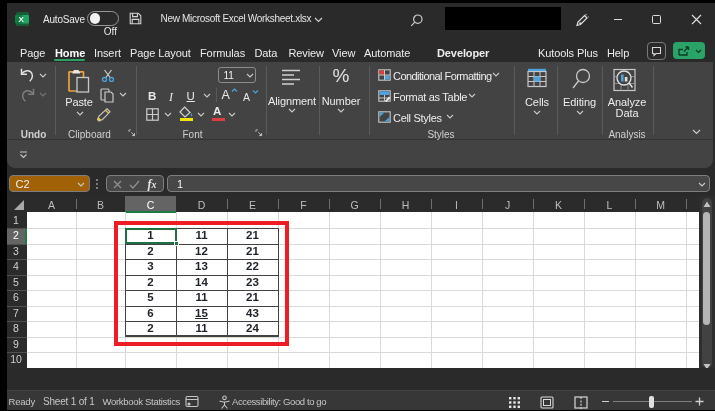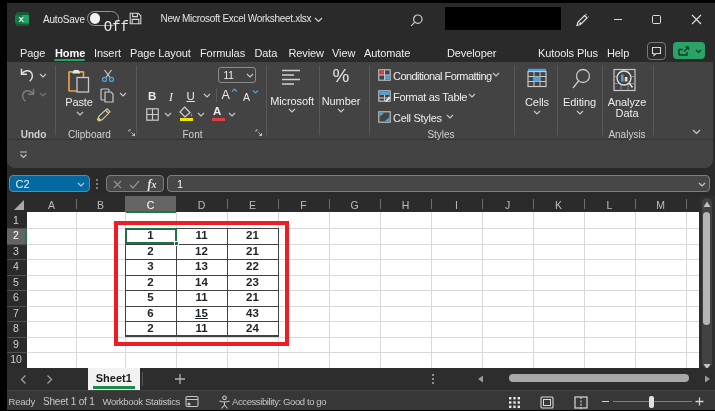--- a/index.html
+++ b/index.html
@@ -24,21 +24,21 @@
     <svg class="abs" style="left:8px;top:8.5px;" width="14" height="14" viewBox="0 0 14 14">
       <rect x="1" y="0" width="13" height="14" rx="1.5" fill="#185c37"></rect>
       <rect x="4" y="3" width="10" height="8.5" rx="1" fill="#21a366"></rect>
       <rect x="0" y="3" width="7.5" height="8.5" rx="1" fill="#107c41"></rect>
       <text x="3.4" y="10.2" font-size="8" font-weight="bold" fill="#fff" font-family="Liberation Sans">X</text>
     </svg>
     <div class="abs" style="left:36px;top:10.6px;color:#eaeaea;font-size:10px;letter-spacing:-0.2px;">AutoSave</div>
 
     <div class="abs" style="left:80px;top:8.2px;width:32px;height:15px;border:1px solid #969696;border-radius:8px;">
       <div class="abs" style="left:1.6px;top:1.3px;width:10.4px;height:10.4px;border-radius:50%;background:#f2f2f2;"></div>
-      <div class="abs" style="left:15.8px;top:7px;color:#e8e8e8;font-size:14px;font-family:Liberation Mono, monospace;">Off</div>
+      <div class="abs" style="left:15.8px;top:14px;color:#e8e8e8;font-size:10px;">Off</div>
     </div>
 
     <svg class="abs" style="left:122px;top:9px;" width="13" height="13" viewBox="0 0 13 13">
       <path d="M1.2 1.2 h8 l2.6 2.6 v8 h-10.6 z" fill="none" stroke="#d4d4d4" stroke-width="1.1"></path>
       <path d="M3.6 1.2 v3.4 h4.8 v-3.4" fill="none" stroke="#d4d4d4" stroke-width="1.1"></path>
       <path d="M3.2 11.8 v-4.4 h6.6 v4.4" fill="none" stroke="#d4d4d4" stroke-width="1.1"></path>
     </svg>
     <div class="abs" style="left:153.5px;top:10px;color:#e4e4e4;font-size:10px;letter-spacing:-0.3px;white-space:nowrap;">New Microsoft Excel Worksheet.xlsx</div>
     <svg class="abs" style="left:307px;top:13.5px;" width="9" height="6" viewBox="0 0 9 6">
       <path d="M1 1 L4.5 4.5 L8 1" fill="none" stroke="#cfcfcf" stroke-width="1.2"></path>
@@ -67,21 +67,21 @@
     <div class="abs wtxt" style="left:13px;top:9px;">Page</div>
     <div class="abs wtxt" style="left:48px;top:9px;font-weight:bold;color:#fff;">Home</div>
     <div class="abs" style="left:46.5px;top:21px;width:31px;height:2.4px;background:#2ba164;border-radius:1px;"></div>
     <div class="abs wtxt" style="left:87px;top:9px;">Insert</div>
     <div class="abs wtxt" style="left:123px;top:9px;">Page Layout</div>
     <div class="abs wtxt" style="left:193px;top:9px;">Formulas</div>
     <div class="abs wtxt" style="left:247.5px;top:9px;">Data</div>
     <div class="abs wtxt" style="left:281.5px;top:9px;">Review</div>
     <div class="abs wtxt" style="left:325px;top:9px;">View</div>
     <div class="abs wtxt" style="left:357px;top:9px;">Automate</div>
-    <div class="abs wtxt" style="left:440px;top:9px;">Developer</div>
+    <div class="abs wtxt" style="left:430px;top:9px;font-weight:bold;">Developer</div>
     <div class="abs wtxt" style="left:474px;top:9px;margin-top:44px;">Kutools ™</div>
     <div class="abs wtxt" style="left:531px;top:9px;">Kutools Plus</div>
     <div class="abs wtxt" style="left:600px;top:9px;">Help</div>
 
     <div class="abs" style="left:639.5px;top:4px;width:19.5px;height:17.5px;border:1px solid #7a7a7a;border-radius:4px;">
       <svg style="margin:3px 0 0 3.5px;" width="11" height="11" viewBox="0 0 11 11">
         <path d="M1.5 1.5 h8 v6 h-4.5 l-2 2 v-2 h-1.5 z" fill="none" stroke="#d6d6d6" stroke-width="1.1"></path>
       </svg>
     </div>
 
@@ -214,21 +214,21 @@
     <svg class="abs" style="left:221px;top:50px;" width="8" height="5" viewBox="0 0 8 5">
         <path d="M1 1 L4 4 L7 1" fill="none" stroke="#c8c8c8" stroke-width="1.1"></path>
       </svg>
 
     <svg class="abs" style="left:274px;top:7px;" width="20" height="17" viewBox="0 0 20 17">
       <line x1="1" y1="1.5" x2="19" y2="1.5" stroke="#d0d0d0" stroke-width="1.6"></line>
       <line x1="1" y1="6" x2="13" y2="6" stroke="#d0d0d0" stroke-width="1.6"></line>
       <line x1="1" y1="10.5" x2="19" y2="10.5" stroke="#d0d0d0" stroke-width="1.6"></line>
       <line x1="1" y1="15" x2="13" y2="15" stroke="#d0d0d0" stroke-width="1.6"></line>
     </svg>
-    <div class="abs wtxt" style="left:258px;top:32.5px;width:54px;text-align:center;font-size:11px;">Microsoft</div>
+    <div class="abs wtxt" style="left:258px;top:32.5px;width:54px;text-align:center;font-size:11px;">Alignment</div>
     <svg class="abs" style="left:281px;top:45.5px;" width="8" height="5" viewBox="0 0 8 5">
         <path d="M1 1 L4 4 L7 1" fill="none" stroke="#c8c8c8" stroke-width="1.1"></path>
       </svg>
 
     <div class="abs" style="left:318px;top:3px;width:32px;text-align:center;color:#e0e0e0;font-size:19px;">%</div>
     <div class="abs wtxt" style="left:310px;top:32.5px;width:48px;text-align:center;font-size:11px;">Number</div>
     <svg class="abs" style="left:330px;top:45.5px;" width="8" height="5" viewBox="0 0 8 5">
         <path d="M1 1 L4 4 L7 1" fill="none" stroke="#c8c8c8" stroke-width="1.1"></path>
       </svg>
 
@@ -305,21 +305,21 @@
         <path d="M1 1 L4.5 4.5 L8 1" fill="none" stroke="#c8c8c8" stroke-width="1.2"></path>
       </svg>
 
     <svg class="abs" style="left:12px;top:89px;" width="9" height="8" viewBox="0 0 9 8">
       <line x1="1" y1="1" x2="8" y2="1" stroke="#c8c8c8" stroke-width="1.1"></line>
       <path d="M1.5 3.5 L4.5 6.5 L7.5 3.5" fill="none" stroke="#c8c8c8" stroke-width="1.1"></path>
     </svg>
   </div>
 
   <div class="abs" id="fbar" style="left:0;top:165px;width:708px;height:28px;background:#2a2a2a;">
-    <div class="abs" style="left:1.5px;top:7px;width:81px;height:17px;border:1px solid #7e7e7e;border-radius:4px;background:#0369a1;">
+    <div class="abs" style="left:1.5px;top:7px;width:81px;height:17px;border:1px solid #7e7e7e;border-radius:4px;background:#a16207;">
       <div class="abs" style="left:6px;top:1.5px;color:#f0f0f0;font-size:11px;">C2</div>
       <svg class="abs" style="left:67px;top:6px;" width="8" height="5" viewBox="0 0 8 5">
           <path d="M1 1 L4 4 L7 1" fill="none" stroke="#c8c8c8" stroke-width="1.1"></path>
         </svg>
     </div>
     <div class="abs" style="left:89px;top:10.5px;width:2px;height:2px;border-radius:50%;background:#9a9a9a;box-shadow:0 4px 0 #9a9a9a, 0 8px 0 #9a9a9a;"></div>
     <div class="abs" style="left:98.5px;top:7px;width:58.5px;height:17px;border:1px solid #7e7e7e;border-radius:4px;background:#474747;">
       <svg class="abs" style="left:6px;top:4px;" width="9" height="9" viewBox="0 0 9 9">
           <path d="M1 1 L8 8 M8 1 L1 8" stroke="#8f8f8f" stroke-width="1.3"></path>
         </svg>
@@ -463,44 +463,20 @@
     <div class="abs" style="left:694.5px;top:2px;width:10px;height:170px;background:#424242;border-radius:5px;"></div>
     <svg class="abs" style="left:695.5px;top:5px;" width="8" height="7" viewBox="0 0 8 7">
         <path d="M4 0.5 L7.5 6 H0.5 Z" fill="#c2c2c2"></path>
       </svg>
     <div class="abs" style="left:696.2px;top:15.5px;width:6.6px;height:113px;background:#b5b5b5;border-radius:3.5px;"></div>
     <svg class="abs" style="left:695.5px;top:166.5px;" width="8" height="7" viewBox="0 0 8 7">
         <path d="M4 6.5 L7.5 1 H0.5 Z" fill="#c2c2c2"></path>
       </svg>
   </div>
 
-  <div class="abs" id="tabbar" style="left:0;top:365px;width:708px;height:22px;background:#2d2d2d;">
-    <svg class="abs" style="left:12px;top:5.5px;" width="9" height="11" viewBox="0 0 9 11">
-        <path d="M6.5 1.5 L2.5 5.5 L6.5 9.5" fill="none" stroke="#9a9a9a" stroke-width="1.4"></path>
-      </svg>
-    <svg class="abs" style="left:38px;top:5.5px;" width="9" height="11" viewBox="0 0 9 11">
-        <path d="M2.5 1.5 L6.5 5.5 L2.5 9.5" fill="none" stroke="#9a9a9a" stroke-width="1.4"></path>
-      </svg>
-    <div class="abs" style="left:80.5px;top:0;width:52.5px;height:22px;background:#f2f2f2;">
-      <div class="abs" style="left:0;top:3.5px;width:52.5px;text-align:center;color:#1a1a1a;font-size:11px;font-weight:bold;">Sheet1</div>
-      <div class="abs" style="left:5.5px;top:18.3px;width:41.5px;height:2.6px;background:#1a8a4a;"></div>
-    </div>
-    <div class="abs" style="left:134.5px;top:4px;width:1px;height:14px;background:#555;"></div>
-    <svg class="abs" style="left:166.5px;top:4.5px;" width="12" height="12" viewBox="0 0 12 12">
-        <path d="M6 1 V11 M1 6 H11" stroke="#b0b0b0" stroke-width="1.3"></path>
-      </svg>
-    <div class="abs" style="left:425px;top:6px;width:2px;height:2px;border-radius:50%;background:#b0b0b0;box-shadow:0 4px 0 #b0b0b0, 0 8px 0 #b0b0b0;"></div>
-    <svg class="abs" style="left:470px;top:7px;" width="7" height="8" viewBox="0 0 7 8">
-        <path d="M6 0.5 L1 4 L6 7.5 Z" fill="#9a9a9a"></path>
-      </svg>
-    <div class="abs" style="left:502px;top:6.3px;width:180px;height:7.4px;background:#a9a9a9;border-radius:4px;"></div>
-    <svg class="abs" style="left:697px;top:7px;" width="7" height="8" viewBox="0 0 7 8">
-        <path d="M1 0.5 L6 4 L1 7.5 Z" fill="#9a9a9a"></path>
-      </svg>
-  </div>
 
   <div class="abs" id="statusbar" style="left:0;top:387px;width:708px;height:21px;background:#373737;border-top:1px solid #454545;">
     <div class="abs" style="left:1.5px;top:5px;color:#c6c6c6;font-size:9.5px;letter-spacing:-0.2px;">Ready</div>
     <div class="abs" style="left:36px;top:5px;color:#c6c6c6;font-size:10px;letter-spacing:-0.2px;">Sheet 1 of 1</div>
     <div class="abs" style="left:95.5px;top:5px;color:#c6c6c6;font-size:9.5px;letter-spacing:-0.3px;">Workbook Statistics</div>
     <svg class="abs" style="left:178px;top:4px;" width="14" height="13" viewBox="0 0 14 13">
       <rect x="1" y="1.5" width="12" height="10" rx="1.5" fill="none" stroke="#c6c6c6" stroke-width="1.1"></rect>
       <line x1="1" y1="4.5" x2="13" y2="4.5" stroke="#c6c6c6" stroke-width="1"></line>
       <circle cx="4" cy="9" r="1.6" fill="#c6c6c6"></circle>
     </svg>

